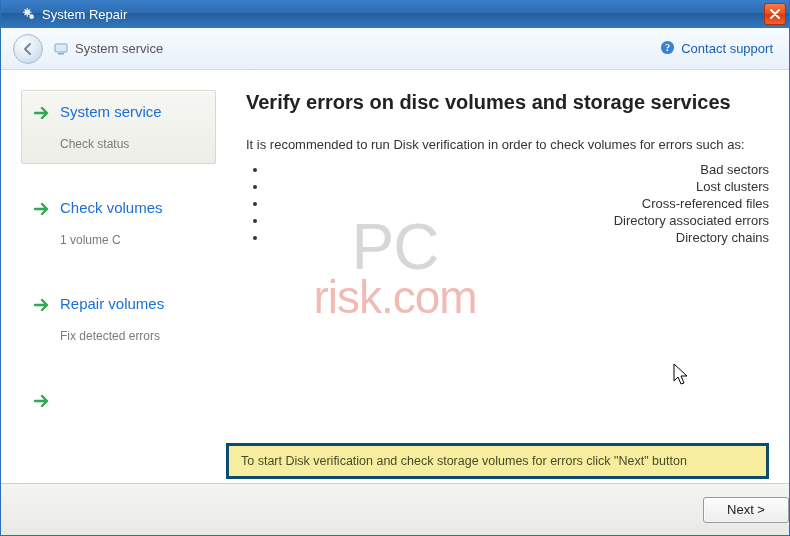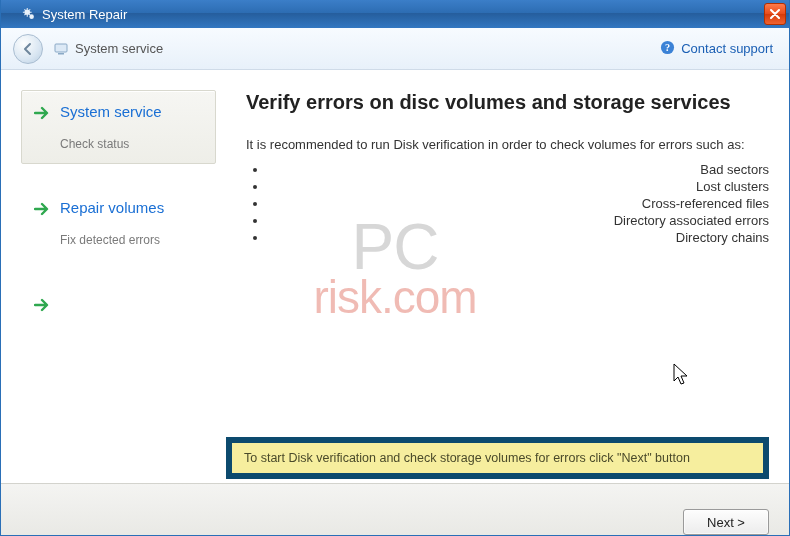--- a/index.html
+++ b/index.html
@@ -109,30 +109,29 @@
     line-height: 1.25;
     margin-bottom: 22px;
   }
   .main .intro { font-size: 13px; color: #333; margin-bottom: 10px; }
   .main ul { list-style: disc; margin-left: 22px; font-size: 13px; color:#333;text-align:right; }
   .main ul li { margin: 2px 0; }
   .hintbar {
     position: absolute;
     left: 225px; right: 20px; bottom: 4px;
     background: #f6ee9e;
-    border: 6px solid #0c4a6e;
+    border: 3px solid #0c4a6e;
     padding: 8px 12px;
     font-size: 12.5px; color: #4a4a2a;
   }
   .footer {
     height: 52px;
     background: linear-gradient(to bottom, #f4f4f2, #e9e9e5);
     border-top: 1px solid #d3d3cd;
-    display: flex; align-items: flex-end; justify-content: flex-end;
-    padding-right: 20px;
+    display: flex; align-items: center; justify-content: flex-end;
   }
   .next-btn {
     min-width: 86px; height: 26px;
     padding: 0 14px;
     background: linear-gradient(to bottom, #fdfdfd, #ececec);
     border: 1px solid #9a9a9a;
     border-radius: 3px;
     font-size: 13px; color: #222;
     cursor: pointer;
     box-shadow: 0 0 0 1px rgba(255,255,255,0.6) inset;
@@ -217,20 +216,29 @@
           <span>
             <div class="lbl-title">System service</div>
             <div class="lbl-sub">Check status</div>
           </span>
         </div>
         <div class="step">
           <span class="arrow"><svg viewBox="0 0 16 14">
               <path d="M1 7h11M8 2l5 5-5 5" fill="none" stroke="#2fa84f" stroke-width="2.4" stroke-linecap="round" stroke-linejoin="round"></path>
             </svg></span>
           <span>
+            <div class="lbl-title">Check volumes</div>
+            <div class="lbl-sub">1 volume C</div>
+          </span>
+        </div>
+        <div class="step">
+          <span class="arrow"><svg viewBox="0 0 16 14">
+              <path d="M1 7h11M8 2l5 5-5 5" fill="none" stroke="#2fa84f" stroke-width="2.4" stroke-linecap="round" stroke-linejoin="round"></path>
+            </svg></span>
+          <span>
             <div class="lbl-title">Repair volumes</div>
             <div class="lbl-sub">Fix detected errors</div>
           </span>
         </div>
         <div class="step">
           <span class="arrow"><svg viewBox="0 0 16 14">
               <path d="M1 7h11M8 2l5 5-5 5" fill="none" stroke="#2fa84f" stroke-width="2.4" stroke-linecap="round" stroke-linejoin="round"></path>
             </svg></span>
         </div>
       </div>

